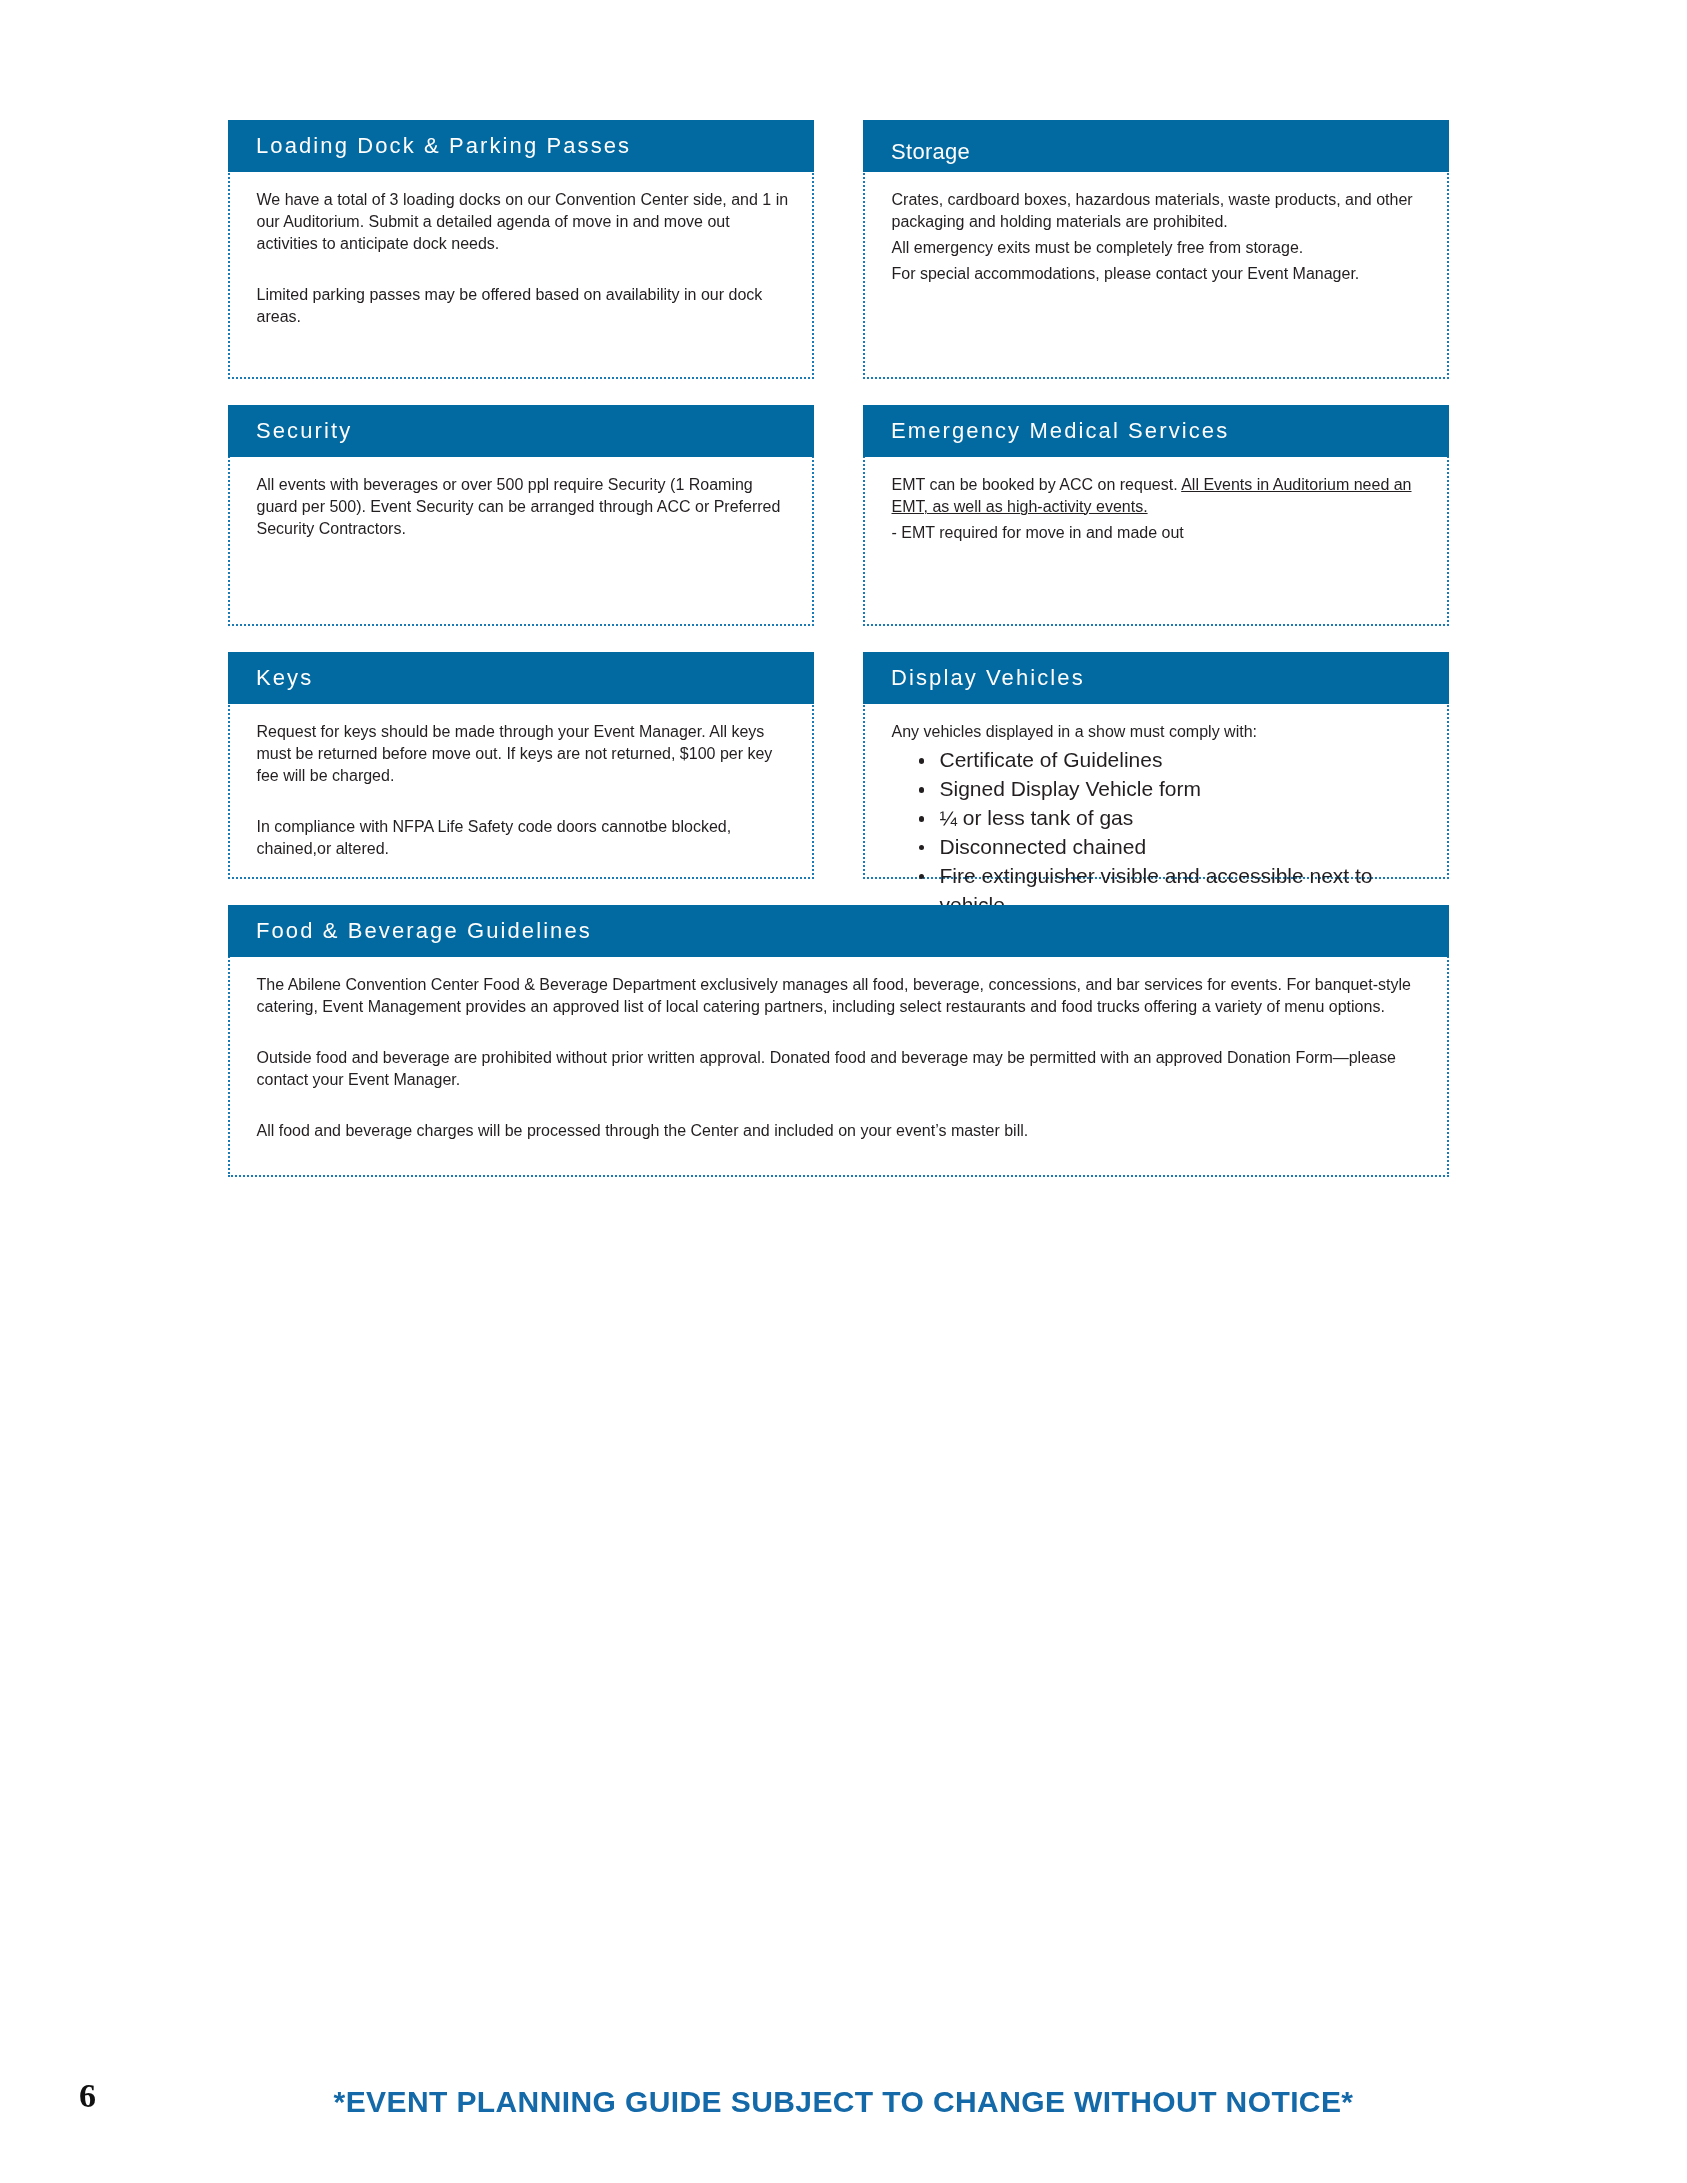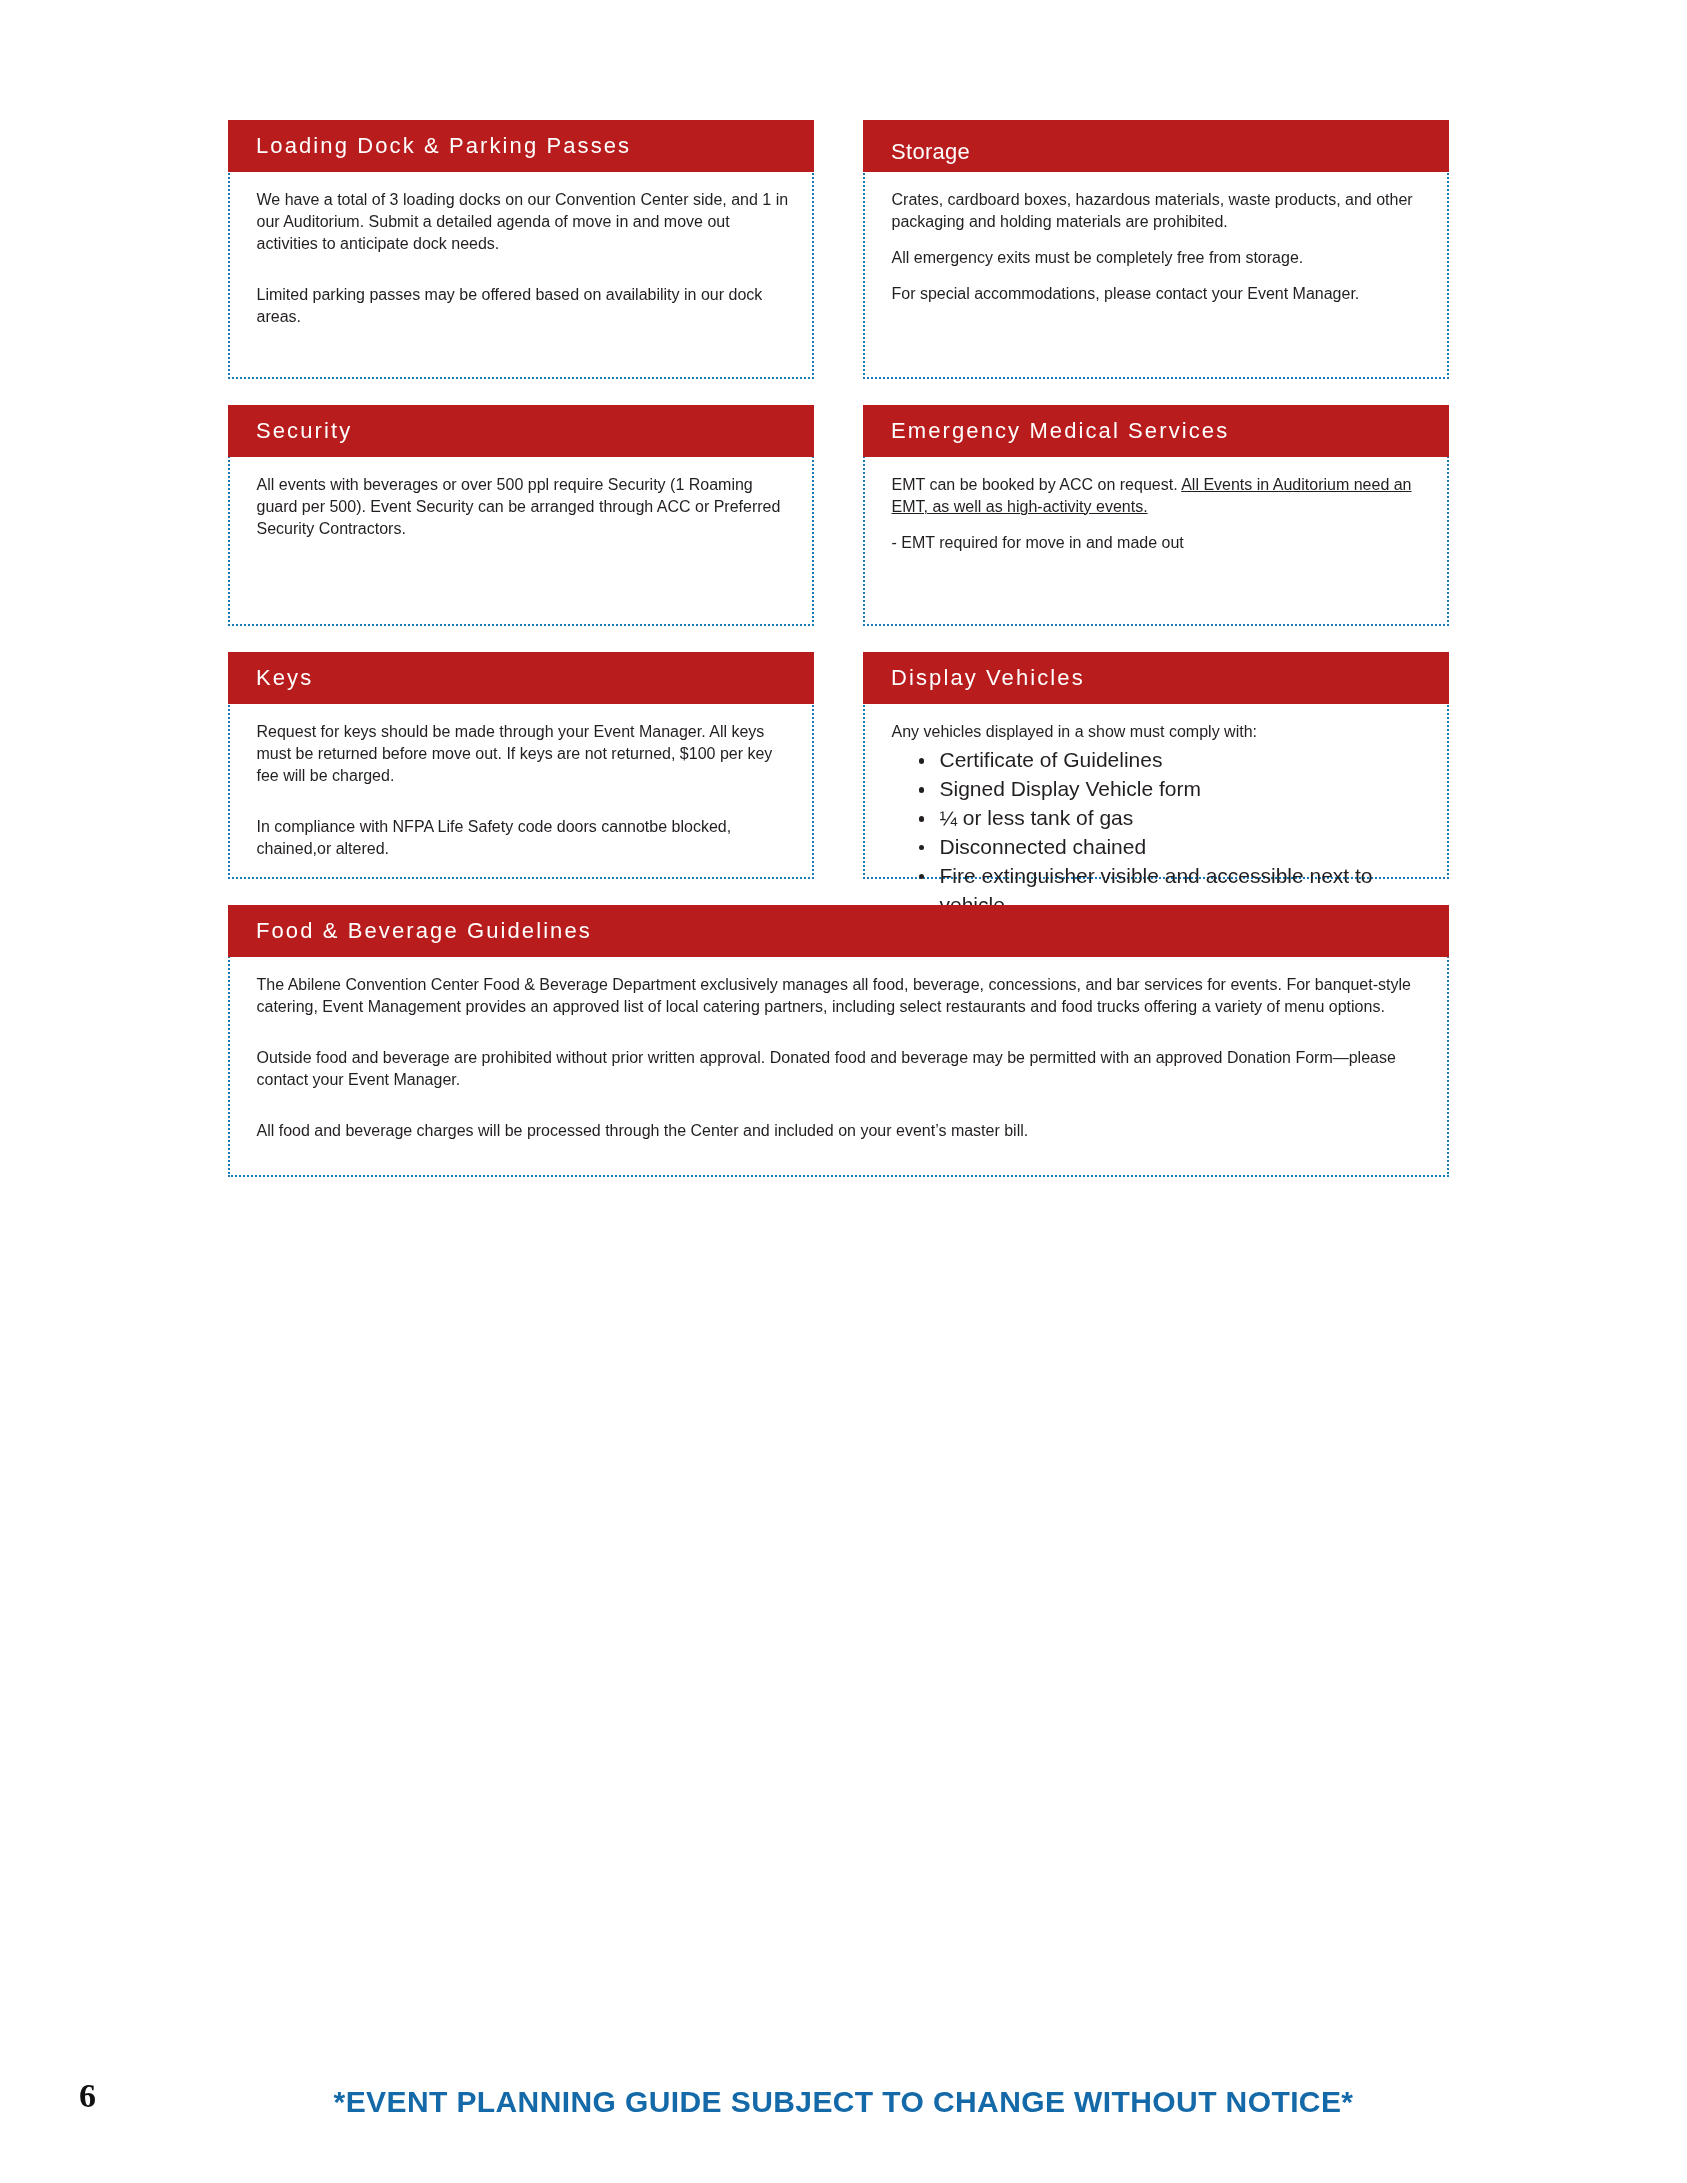--- a/index.html
+++ b/index.html
@@ -46,21 +46,21 @@
   .card {
     position: relative;
     border-left: 2px dotted #1a7ab5;
     border-right: 2px dotted #1a7ab5;
     border-bottom: 2px dotted #1a7ab5;
     background: #ffffff;
     box-sizing: border-box;
   }
 
   .card-head {
-    background: #b91c1c;
+    background: #0369a1;
     margin-left: -2px;
     margin-right: -2px;
     margin-top: -2px;
     height: 52px;
     display: flex;
     align-items: center;
     box-sizing: border-box;
     padding-left: 28px;
   }
 
@@ -78,21 +78,21 @@
     box-sizing: border-box;
   }
 
   .card-body p {
     margin: 0;
     font-size: 16px;
     line-height: 1.38;
     color: #231f20;
     font-weight: 300;
   }
-  .card-body p + p { margin-top: 14px; }
+  .card-body p + p { margin-top: 4px; }
   .card-body p.gap { margin-top: 29px; }
 
   .u { text-decoration: underline; text-decoration-thickness: 1.3px; }
 
   
   ul.bullets {
     margin: 2.6px 0 0 0;
     padding-left: 48px;
     list-style: none;
   }

